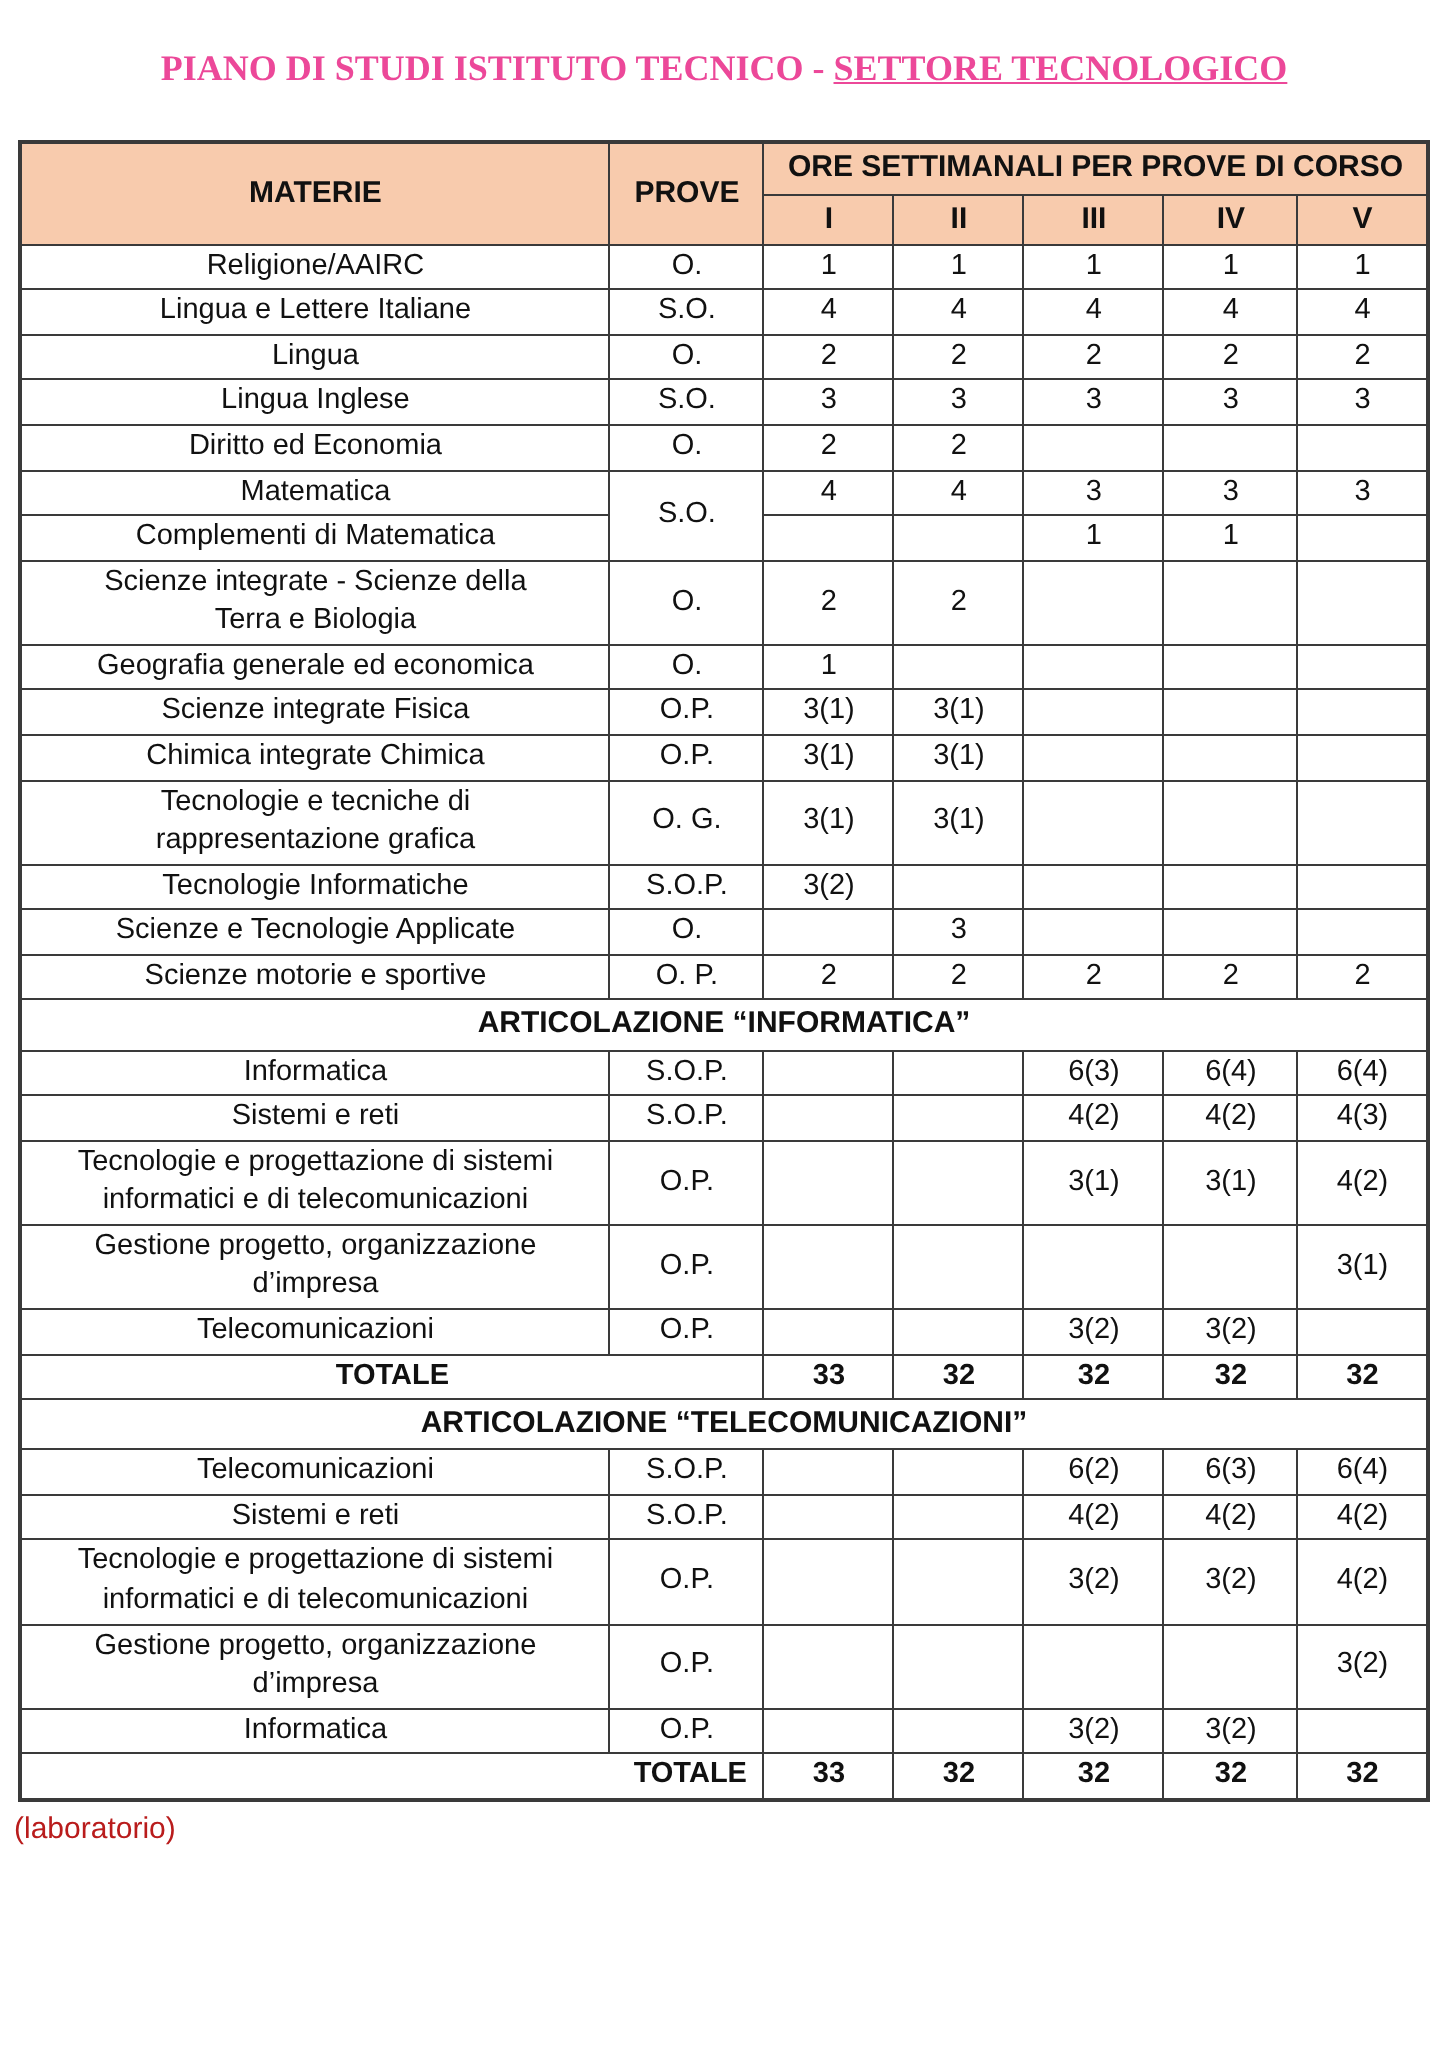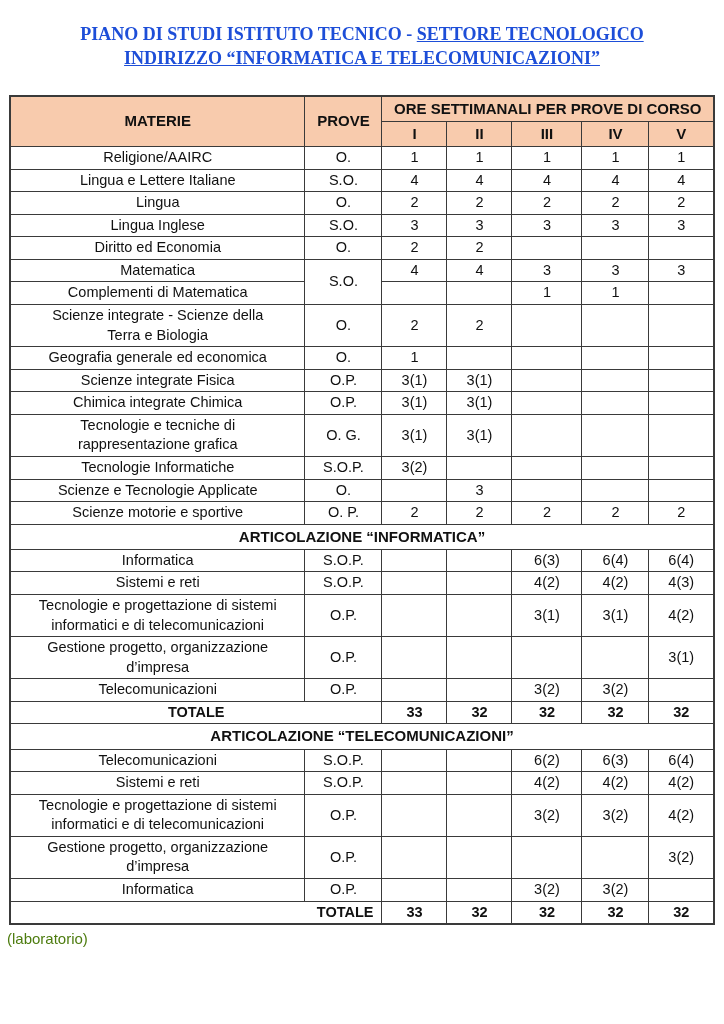--- a/index.html
+++ b/index.html
@@ -8,21 +8,21 @@
   }
   html,body{margin:0;padding:0;}
   body{
     width:724px;height:1024px;background:#ffffff;overflow:hidden;
     font-family:"Liberation Sans",sans-serif;color:#111;
   }
   .page{position:relative;width:724px;height:1024px;}
   .doc-title{
     font-family:"Liberation Serif",serif;
     font-size:18px;font-weight:bold;text-align:center;
-    margin:22px 6px 0 6px;line-height:1.35;color:#1d4ed8;
+    margin:22px 6px 0 6px;line-height:1.35;color:#ec4899;
   }
   .doc-title .u{text-decoration:underline;}
   table.plan{
     width:704px;margin:24px auto 0 auto;
     border-collapse:collapse;table-layout:fixed;
     border:2px solid var(--border);
   }
   .plan th,.plan td{
     border:1px solid var(--border);
     font-size:14.5px;line-height:1.35;
@@ -33,29 +33,29 @@
     background:var(--header-bg);
     font-weight:bold;font-size:15px;padding:2px 2px;
   }
   .plan td.materie{padding:1px 24px;}
   .plan td.prove{}
   .plan td.section{font-weight:bold;font-size:15px;padding:2px 4px;}
   .plan td.total-label{font-weight:bold;}
   .plan td.total-label.align-right{text-align:right;padding-right:8px;}
   .plan td.val-bold{font-weight:bold;}
   .footnote{
-    font-size:15px;margin:5px 0 0 7px;color:#4d7c0f;
+    font-size:15px;margin:5px 0 0 7px;color:#b91c1c;
   }
 </style>
 </head>
 <body>
 
 <div class="page">
 
-  <h1 class="doc-title"><span>PIANO DI STUDI ISTITUTO TECNICO - </span><span class="u">SETTORE TECNOLOGICO</span><br><span class="u">INDIRIZZO “INFORMATICA E TELECOMUNICAZIONI”</span></h1>
+  <h1 class="doc-title"><span>PIANO DI STUDI ISTITUTO TECNICO - </span><span class="u">SETTORE TECNOLOGICO</span><br></h1>
 
   <table class="plan">
     <colgroup>
       <col style="width:295px">
       <col style="width:77px">
       <col style="width:65px">
       <col style="width:65px">
       <col style="width:70px">
       <col style="width:67px">
       <col style="width:65px">

